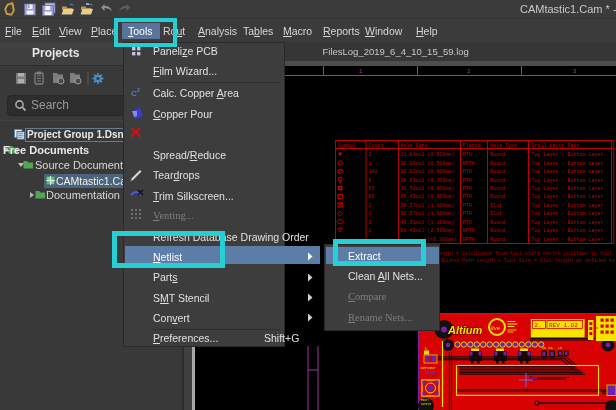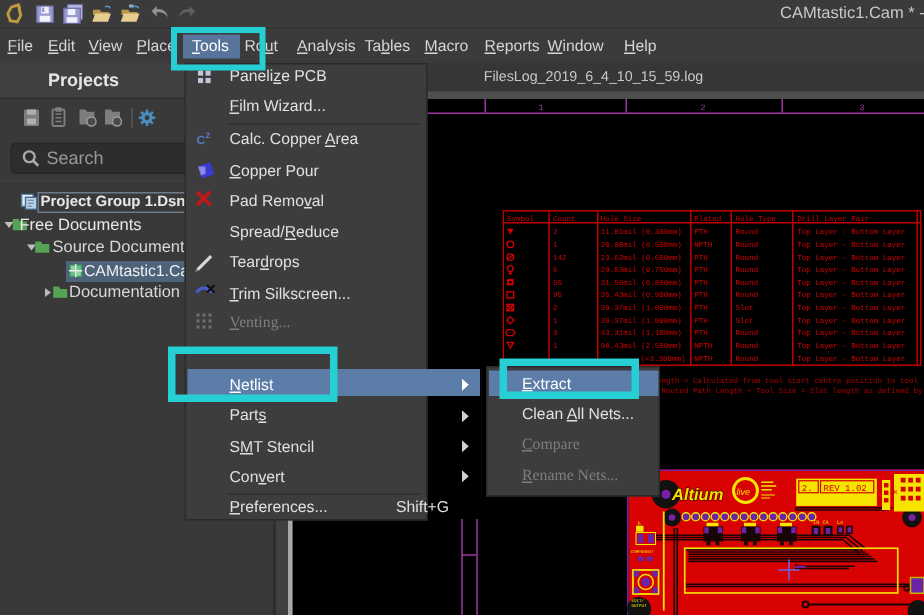--- a/index.html
+++ b/index.html
@@ -418,21 +418,21 @@
       <path d="M4.5 4.5 h4 M4.5 6.5 h4 M4.5 8.5 h3" stroke="#5580a8" stroke-width="0.7"></path>
     </svg>
     <div class="abs" style="left:27px;top:128.5px;font-size:10px;font-weight:bold;color:#e8e8e8;white-space:nowrap;">Project Group 1.DsnWrk</div>
 
     <svg class="abs" style="left:1.5px;top:146px;" width="8" height="8" viewBox="0 0 8 8">
         <path d="M1 2 L7 2 L4 6 Z" fill="#c0c0c0"></path>
       </svg>
     <svg class="abs" style="left:8px;top:145px;" width="10" height="9" viewBox="0 0 10 9">
         <path d="M0.5 1 l3.8 0 0.9 1.6 4.8 0 0 5.9 -9.5 0 Z" fill="#55a455"></path>
       </svg>
-    <div class="abs" style="left:13px;top:143.5px;font-size:11px;font-weight:normal;color:#e8e8e8;white-space:nowrap;">Free Documents</div>
+    <div class="abs" style="left:3px;top:143.5px;font-size:11px;font-weight:bold;color:#e8e8e8;white-space:nowrap;">Free Documents</div>
 
     <svg class="abs" style="left:16.5px;top:161px;" width="8" height="8" viewBox="0 0 8 8">
         <path d="M1 2 L7 2 L4 6 Z" fill="#c0c0c0"></path>
       </svg>
     <svg class="abs" style="left:23px;top:160px;" width="10" height="9" viewBox="0 0 10 9">
         <path d="M0.5 1 l3.8 0 0.9 1.6 4.8 0 0 5.9 -9.5 0 Z" fill="#55a455"></path>
       </svg>
     <div class="abs" style="left:35px;top:159px;font-size:11px;color:#d8d8d8;white-space:nowrap;">Source Documents</div>
 
     <div class="abs" style="left:44px;top:174px;width:139px;height:14px;background:#4d6379;"></div>
@@ -455,25 +455,25 @@
       </svg>
     <div class="abs" style="left:46px;top:189px;font-size:11px;color:#d8d8d8;white-space:nowrap;">Documentation</div>
   </div>
 
   <div id="mainmenu" class="abs" style="left:123px;top:42px;width:162px;height:305px;background:#3d3d3d;border:1px solid #2a2a2a;box-sizing:border-box;font-size:10.5px;color:#e0e0e0;padding-left:12px;">
     <div class="mi" style="top:-2px;">Paneli<span class="u">z</span>e PCB</div>
     <div class="mi" style="top:18px;"><span class="u">F</span>ilm Wizard...</div>
     <div class="sep" style="top:39px;"></div>
     <div class="mi" style="top:40px;">Calc. Copper <span class="u">A</span>rea</div>
     <div class="mi" style="top:61px;"><span class="u">C</span>opper Pour</div>
-    <div class="mi" style="top:81px;">Pad Remo<span class="u">v</span>al</div>
     <div class="mi" style="top:101.5px;">Spread/<span class="u">R</span>educe</div>
     <div class="mi" style="top:122px;">Tear<span class="u">d</span>rops</div>
     <div class="mi" style="top:142.5px;"><span class="u">T</span>rim Silkscreen...</div>
     <div class="mi dis" style="top:163px;"><span class="u">V</span>enting...</div>
+    <div class="mi" style="top:183.5px;white-space:nowrap;">Refresh Database Drawing Order</div>
     <div class="abs" style="left:1px;top:203px;width:195px;height:18px;background:#5b7da8;"></div>
     <div class="mi" style="top:203.5px;color:#ffffff;"><span class="u">N</span>etlist</div>
     <div class="mi" style="top:224px;">Part<span class="u">s</span></div>
     <div class="mi" style="top:244.5px;">S<span class="u">M</span>T Stencil</div>
     <div class="mi" style="top:264.5px;">Con<span class="u">v</span>ert</div>
     <div class="sep" style="top:285.5px;"></div>
     <div class="mi" style="top:285px;"><span class="u">P</span>references...</div>
     <div class="abs" style="left:140px;top:285px;width:50px;height:20px;line-height:20px;">Shift+G</div>
     <svg class="abs" style="left:183px;top:209px;" width="6" height="9" viewBox="0 0 6 9">
         <path d="M1 0.5 L5.5 4.5 L1 8.5 Z" fill="#ffffff"></path>

